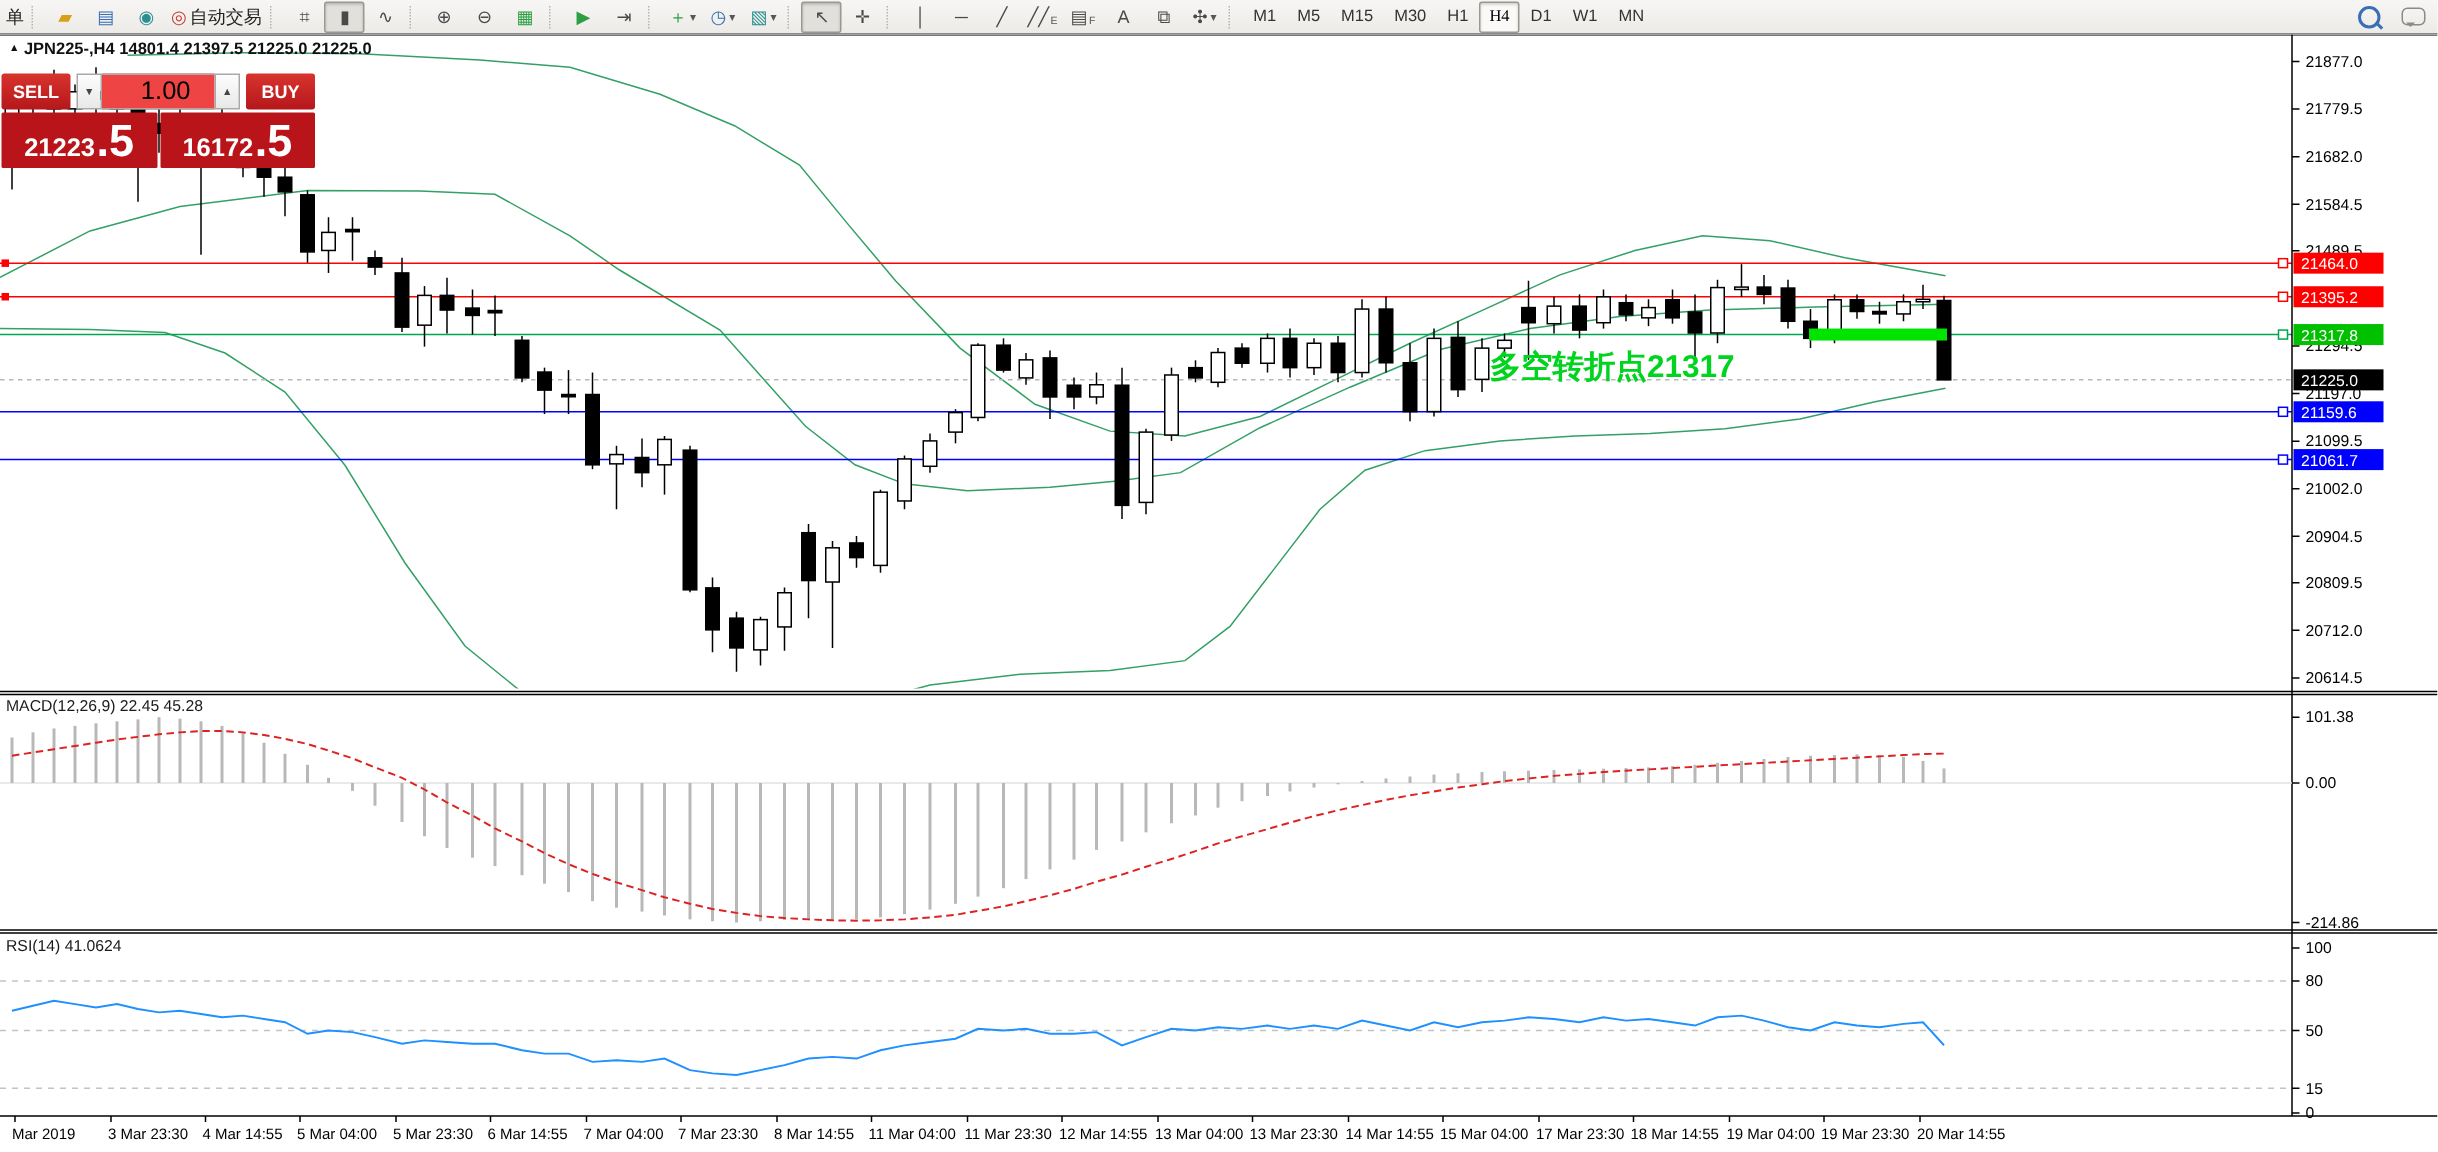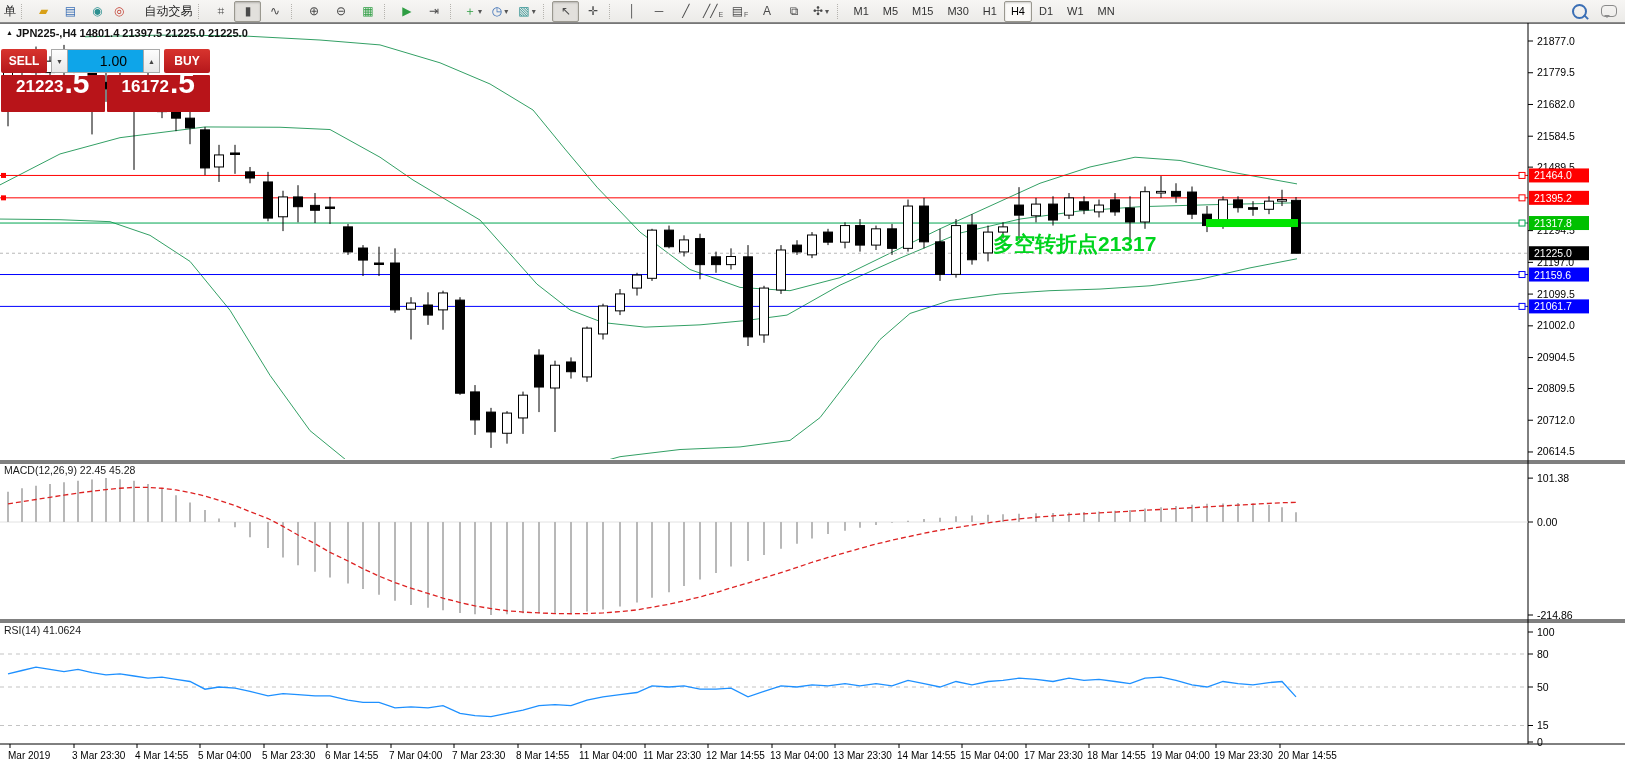--- a/index.html
+++ b/index.html
@@ -12,44 +12,44 @@
   .tb-group{display:flex;align-items:center;height:22px;}
   .grip{width:4px;height:15px;border-left:1px dotted #b5b3ae;margin:0 4px 0 3px;}
   .icon-btn{height:19px;min-width:21px;padding:0 2px;display:flex;align-items:center;justify-content:center;
             font-size:12px;color:#4a4a4a;border:1px solid transparent;border-radius:2px;cursor:default;}
   .icon-btn.pressed{background:#e2e0dc;border:1px solid #9a988f;box-shadow:inset 0 1px 2px rgba(0,0,0,.2);}
   .icon-btn .glyph{line-height:1;}
   .icon-btn .sub{font-size:7px;margin-left:1px;margin-top:6px;color:#555;}
   .icon-btn .caret{font-size:8px;color:#555;margin-left:2px;}
   .glyph.gold{color:#d8a018;} .glyph.blue{color:#3b6fb5;} .glyph.teal{color:#2b8f8f;}
   .glyph.red{color:#c23b2e;} .glyph.green{color:#2e9e43;}
-  .autotrade-label{font-size:12px;color:#222;margin-left:20px;}
+  .autotrade-label{font-size:12px;color:#222;margin-left:2px;}
   .newordertext{font-size:12px;color:#222;padding:0 2px;}
   .tf-btn{font-size:11px;color:#333;height:19px;display:flex;align-items:center;
           padding:0 6px;border:1px solid transparent;border-radius:2px;cursor:default;}
-  .tf-btn.active{background:#fbfaf8;border:1px solid #9a988f;box-shadow:inset 0 1px 2px rgba(0,0,0,.18);color:#000;}
+  .tf-btn.active{background:#fbfaf8;border:1px solid #9a988f;box-shadow:inset 0 1px 2px rgba(0,0,0,.18);color:#000;font-family:Liberation Serif, serif;}
   .tb-right{margin-left:auto;display:flex;align-items:center;padding-right:6px;}
   .search-ic{width:11px;height:11px;border:2px solid #3b6fb5;border-radius:50%;position:relative;margin-right:14px;}
   .search-ic::after{content:"";position:absolute;width:6px;height:2px;background:#3b6fb5;
                     transform:rotate(45deg);left:9px;top:10px;}
   .chat-ic{width:14px;height:10px;border:1.5px solid #8a8a8a;border-radius:4px;position:relative;}
   .chat-ic::after{content:"";position:absolute;left:2px;top:9px;border:3px solid transparent;border-top-color:#8a8a8a;}
   
   .trade-panel{position:absolute;left:1px;top:49px;width:209px;z-index:20;}
   .tp-row1{display:flex;height:24px;}
   .btn-sell,.btn-buy{width:46px;background:linear-gradient(#d8342e,#b5171b);color:#fff;
       font-size:12px;font-weight:bold;display:flex;align-items:center;justify-content:center;border-radius:2px;}
   .vol-wrap{display:flex;flex:1;margin:0 4px;height:24px;}
   .spin{width:17px;background:linear-gradient(#fdfdfd,#e8e8e8);border:1px solid #a9a9a9;
         display:flex;align-items:center;justify-content:center;font-size:7px;color:#444;box-sizing:border-box;}
-  .vol-input{flex:1;border:1px solid #a9a9a9;border-left:none;border-right:none;background:#0ea5e9;
-             font-size:14px;color:#000;display:flex;align-items:center;justify-content:flex-end;padding-right:16px;}
+  .vol-input{flex:1;border:1px solid #a9a9a9;border-left:none;border-right:none;background:#ef4444;
+             font-size:17px;color:#000;display:flex;align-items:center;justify-content:flex-end;padding-right:16px;}
   .tp-row2{display:flex;margin-top:2px;height:37px;}
   .price-box{background:#b81419;color:#fff;flex:1;display:flex;align-items:flex-end;
-             justify-content:center;padding-bottom:14px;border-radius:1px;}
+             justify-content:center;padding-bottom:2px;border-radius:1px;}
   .price-box.left{margin-right:2px;}
   .price-main{font-size:17px;font-weight:bold;line-height:1;margin-bottom:3px;}
   .price-frac{font-size:30px;font-weight:bold;line-height:1;margin-left:1px;}
   
   .chart-header{position:absolute;left:6px;top:27px;z-index:10;font-size:11px;font-weight:600;color:#111;}
   .chart-header .tri{font-size:7px;vertical-align:2px;margin-right:3px;}
   svg text{font-family:"Liberation Sans", sans-serif;}
 </style>
 </head>
 <body>

